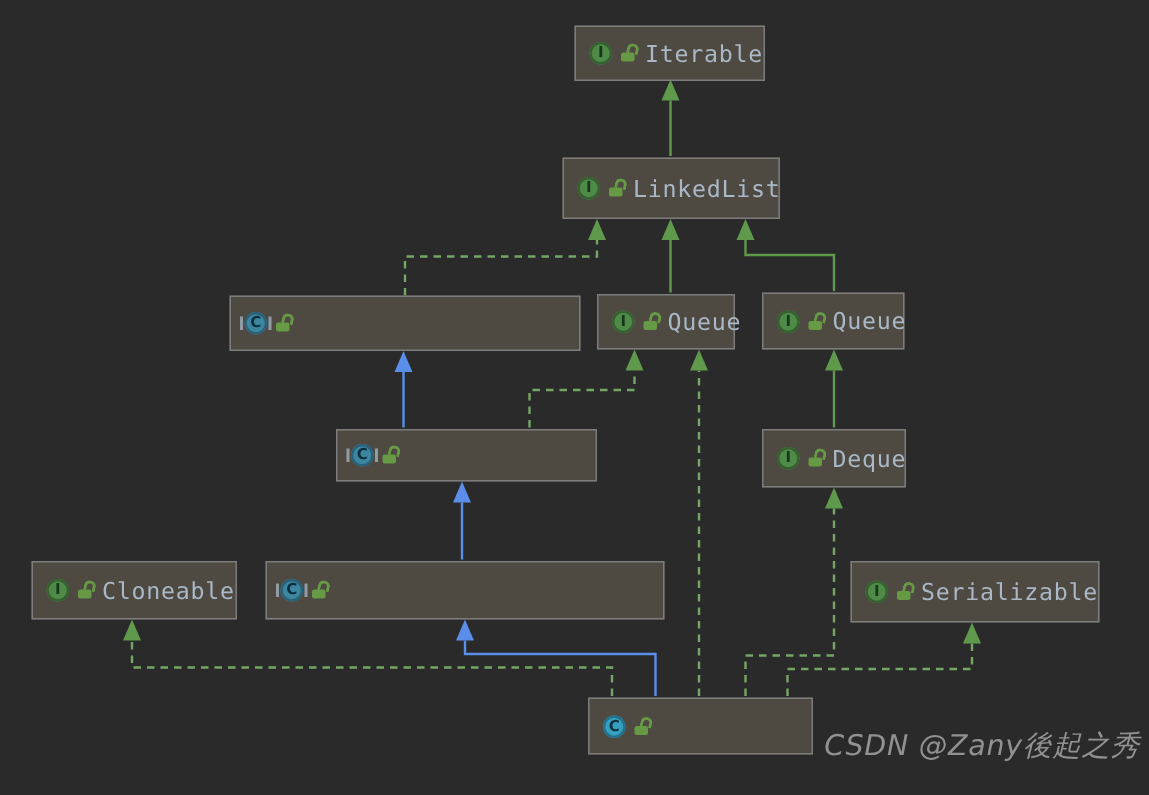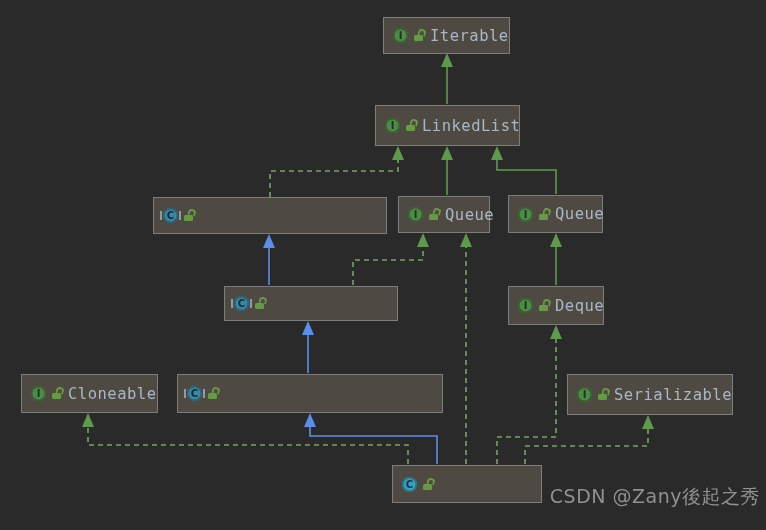--- a/index.html
+++ b/index.html
@@ -43,21 +43,21 @@
     width:9px; height:6px; background:#679a44; border-radius:1.5px;
   }
   .lock::after {
     content:""; position:absolute; right:-2px; top:-1px;
     width:4px; height:5px; border:2px solid #679a44; border-bottom:none;
     border-radius:4px 4px 0 0; transform:rotate(14deg);
   }
 
   .watermark {
     position:absolute; right:6px; top:484px; font-family:"DejaVu Sans", sans-serif;
-    font-size:19px; color:#919191; letter-spacing:0.5px;
+    font-size:19px; color:#919191; letter-spacing:0.5px;font-style:italic;
   }
 </style>
 </head>
 <body>
 
 <div class="stage">
 
   <svg class="edges" viewBox="0 0 766 530">
 
     <g>

